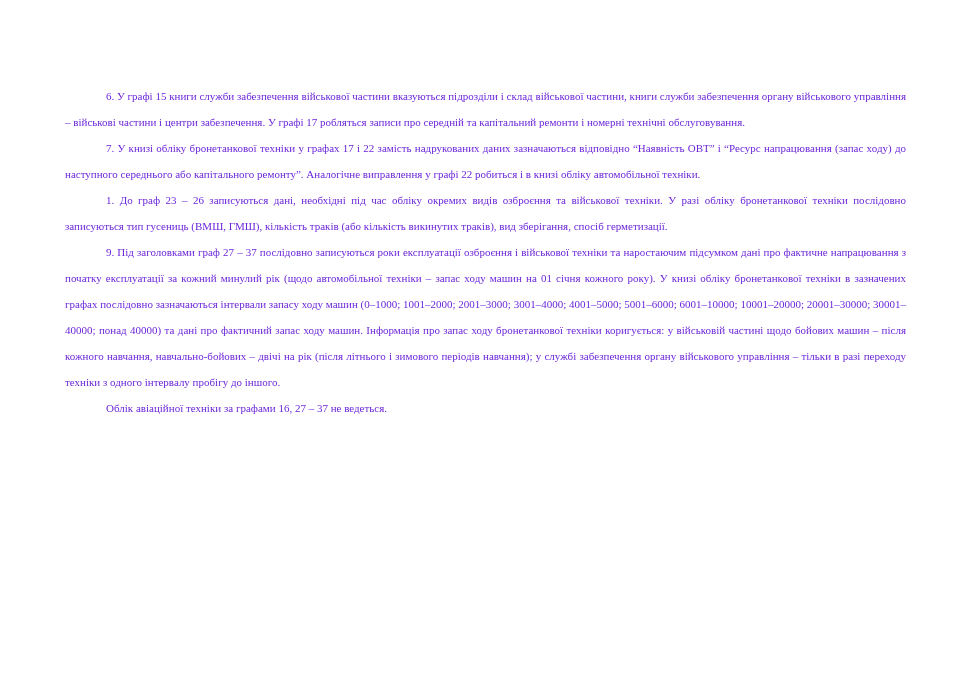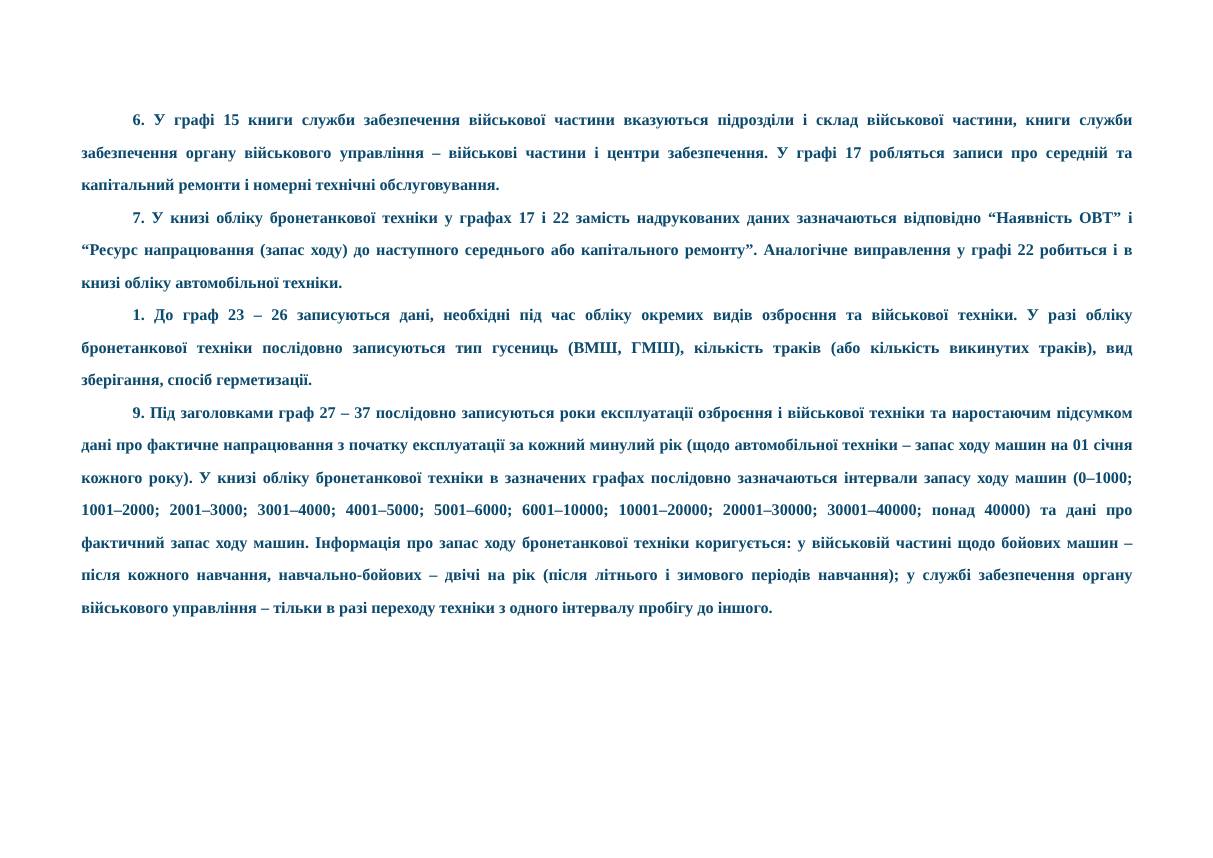--- a/index.html
+++ b/index.html
@@ -3,33 +3,33 @@
   <meta charset="utf-8">
   <style>
     html, body { margin: 0; padding: 0; background: #ffffff; }
     body { width: 970px; height: 686px; overflow: hidden; }
     .page {
       position: absolute;
       left: 65px;
       top: 83px;
       width: 841px;
       font-family: "Liberation Serif", "DejaVu Serif", serif;
-      font-size: 13px;
+      font-size: 11px;
       line-height: 26px;
-      color: #0c4a6e;
-      font-weight: bold;
+      color: #6d28d9;
     }
     .para {
       margin: 0;
       text-align: justify;
       text-indent: 41px;
       hyphens: none;
     }
   </style>
 </head>
 <body>
 
 <div class="page">
   <p class="para">6. У графі 15 книги служби забезпечення військової частини вказуються підрозділи і склад військової частини, книги служби забезпечення органу військового управління – військові частини і центри забезпечення. У графі 17 робляться записи про середній та капітальний ремонти і номерні технічні обслуговування.</p>
   <p class="para">7. У книзі обліку бронетанкової техніки у графах 17 і 22 замість надрукованих даних зазначаються відповідно “Наявність ОВТ” і “Ресурс напрацювання (запас ходу) до наступного середнього або капітального ремонту”. Аналогічне виправлення у графі 22 робиться і в книзі обліку автомобільної техніки.</p>
   <p class="para">1. До граф 23 – 26 записуються дані, необхідні під час обліку окремих видів озброєння та військової техніки. У разі обліку бронетанкової техніки послідовно записуються тип гусениць (ВМШ, ГМШ), кількість траків (або кількість викинутих траків), вид зберігання, спосіб герметизації.</p>
   <p class="para">9. Під заголовками граф 27 – 37 послідовно записуються роки експлуатації озброєння і військової техніки та наростаючим підсумком дані про фактичне  напрацювання з початку експлуатації за кожний минулий рік (щодо автомобільної техніки – запас ходу машин на 01 січня кожного року). У книзі обліку бронетанкової техніки в зазначених графах послідовно зазначаються інтервали запасу ходу машин (0–1000; 1001–2000; 2001–3000; 3001–4000; 4001–5000; 5001–6000; 6001–10000; 10001–20000; 20001–30000; 30001–40000; понад 40000) та дані про фактичний запас ходу машин. Інформація про запас ходу бронетанкової техніки коригується: у військовій частині щодо бойових машин – після кожного навчання, навчально-бойових – двічі на рік (після літнього і зимового періодів навчання); у службі забезпечення органу військового управління – тільки в разі переходу техніки з одного інтервалу пробігу до іншого.</p>
+  <p class="para">Облік авіаційної техніки за графами 16, 27 – 37 не ведеться.</p>
 </div>
 
 </body></html>

